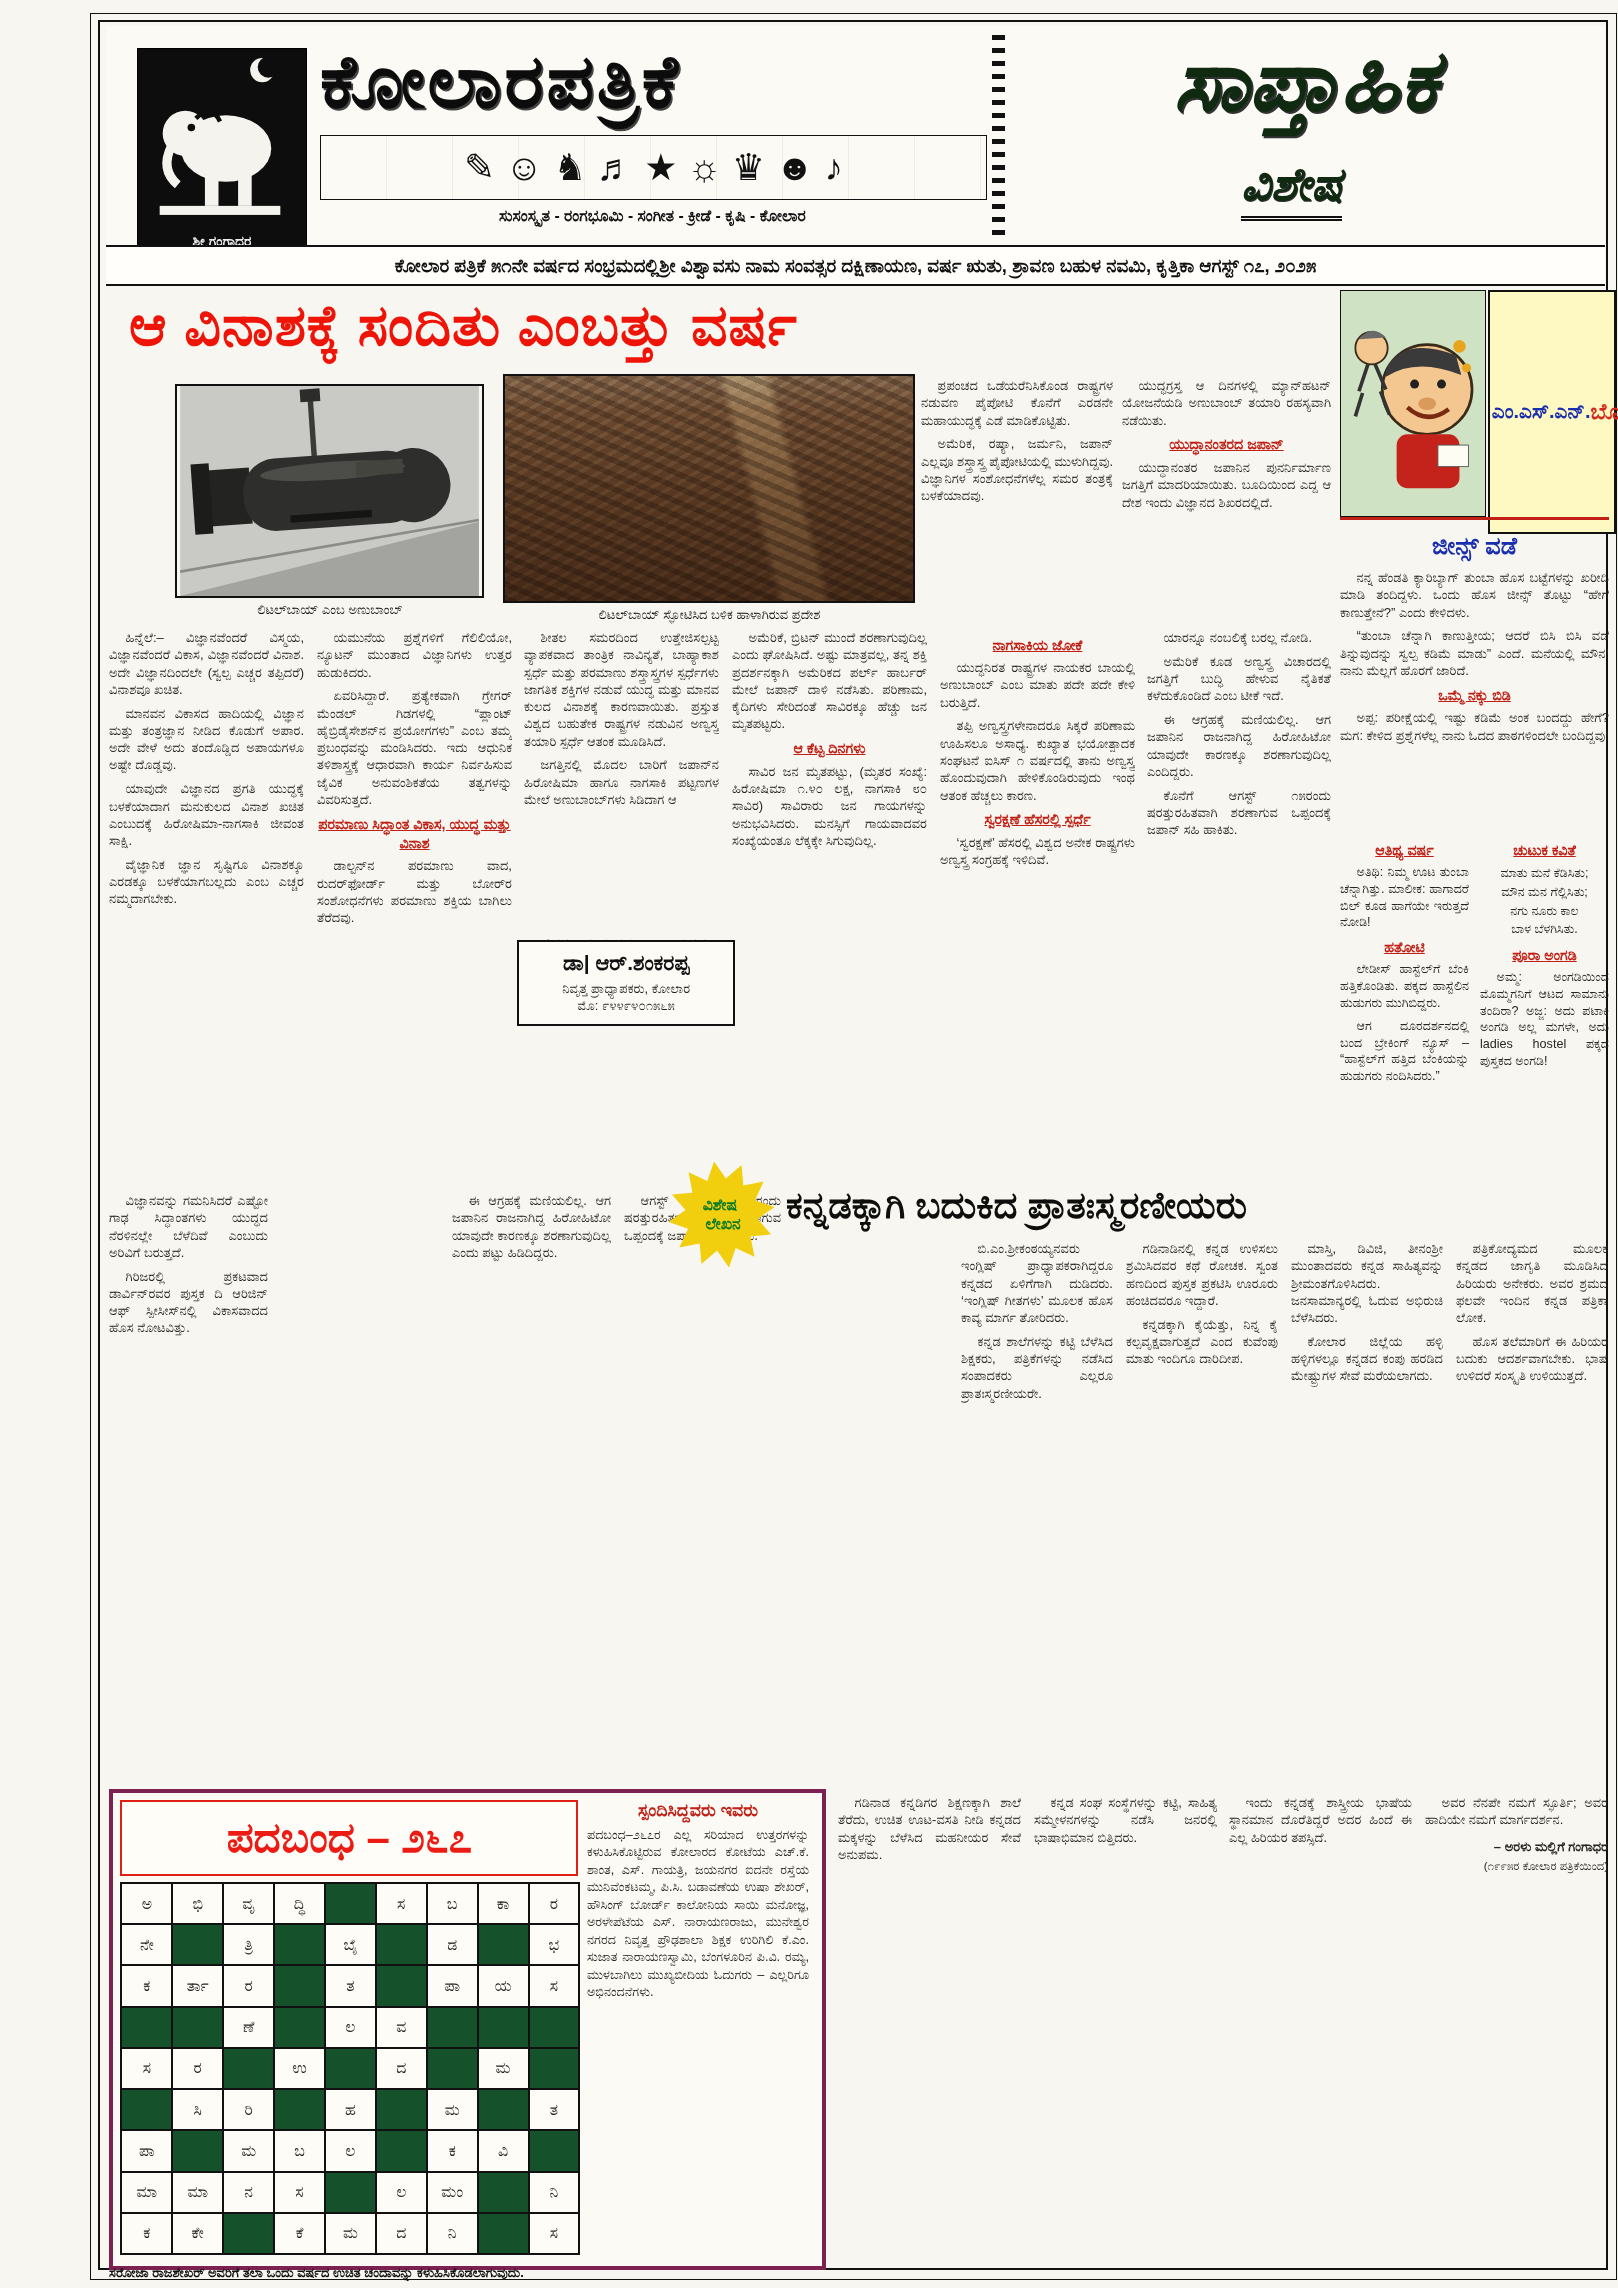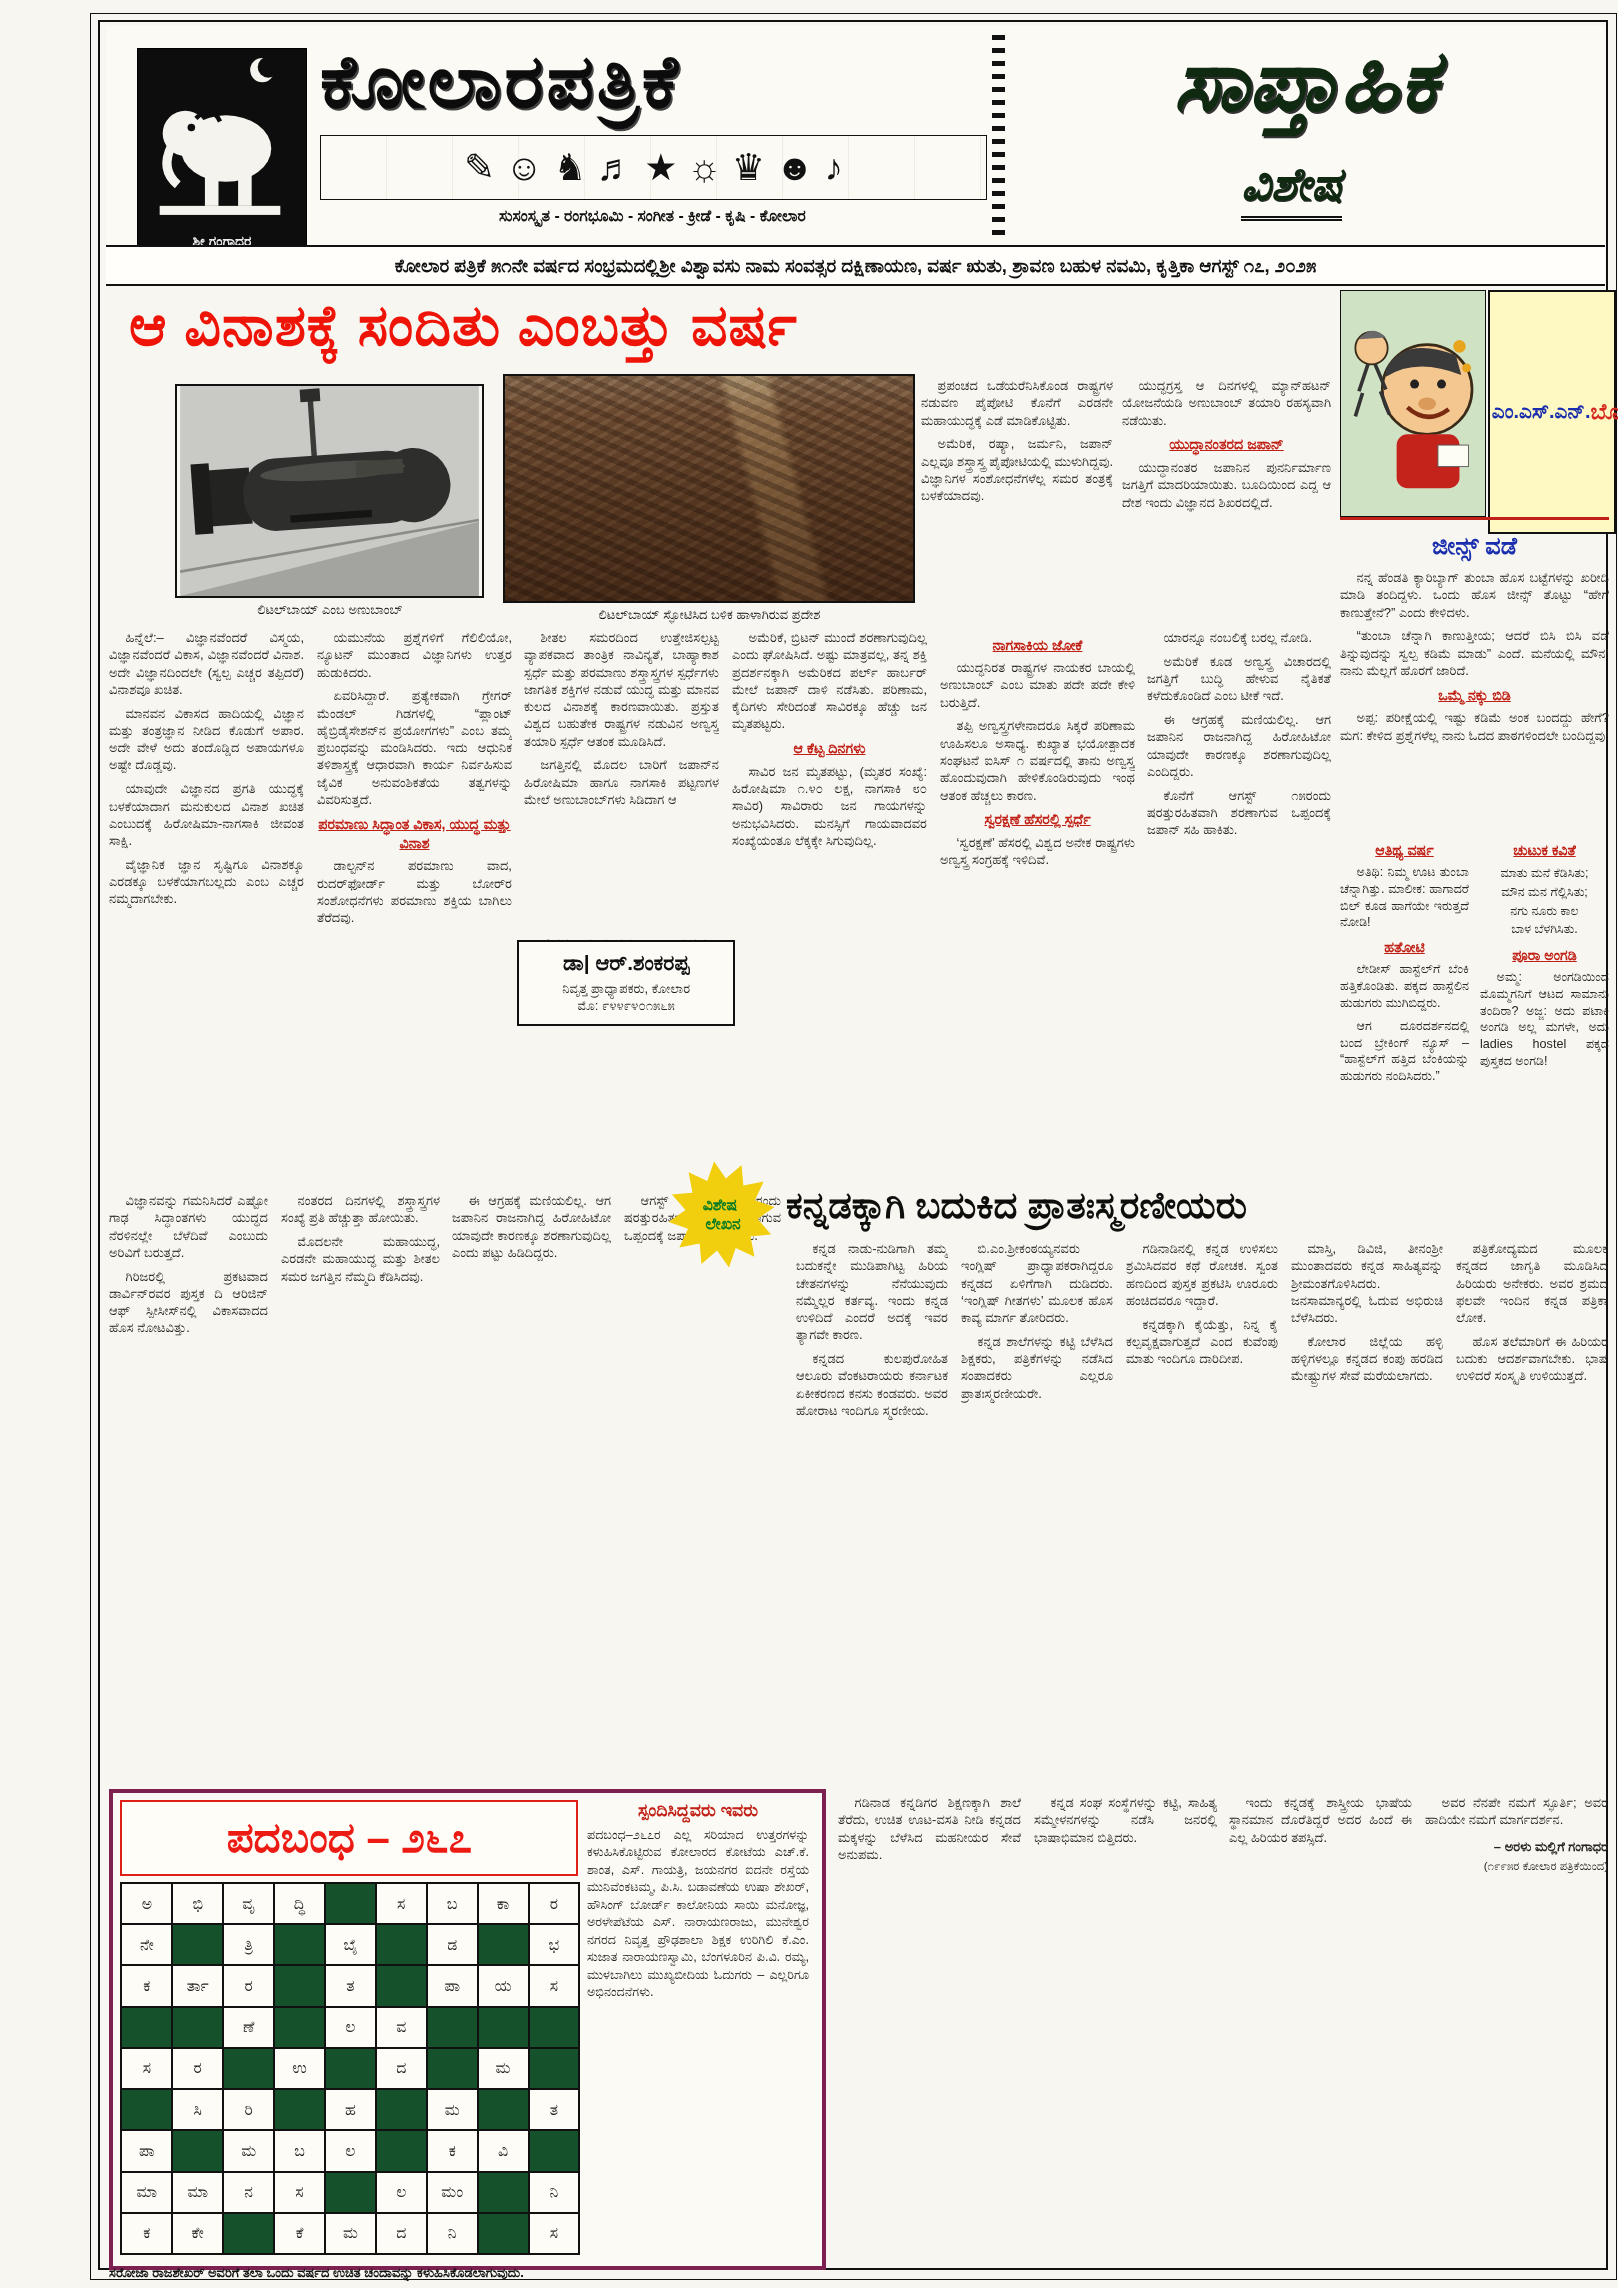--- a/index.html
+++ b/index.html
@@ -247,41 +247,33 @@
       <div class="verse">ನಗು ನೂರು ಕಾಲ</div>
       <div class="verse">ಬಾಳ ಬೆಳಗಿಸಿತು.</div>
       <div class="rh">ಪೂರಾ ಅಂಗಡಿ</div>
       <p>ಅಮ್ಮ: ಅಂಗಡಿಯಿಂದ ಮೊಮ್ಮಗನಿಗೆ ಆಟದ ಸಾಮಾನು ತಂದಿರಾ? ಅಜ್ಜ: ಅದು ಪಟಾಕಿ ಅಂಗಡಿ ಅಲ್ಲ ಮಗಳೇ, ಅದು ladies hostel ಪಕ್ಕದ ಪುಸ್ತಕದ ಅಂಗಡಿ!</p>
     </div>
 
   <div class="col" style="left:109px;top:1192px;width:159px;height:587px;">
       <p>ವಿಜ್ಞಾನವನ್ನು ಗಮನಿಸಿದರೆ ಎಷ್ಟೋ ಗಾಢ ಸಿದ್ಧಾಂತಗಳು ಯುದ್ಧದ ನೆರಳಿನಲ್ಲೇ ಬೆಳೆದಿವೆ ಎಂಬುದು ಅರಿವಿಗೆ ಬರುತ್ತದೆ.</p>
       <p>ಗಿರಿಜರಲ್ಲಿ ಪ್ರಕಟವಾದ ಡಾರ್ವಿನ್‌ರವರ ಪುಸ್ತಕ ದಿ ಆರಿಜಿನ್ ಆಫ್ ಸ್ಪೀಸೀಸ್‌ನಲ್ಲಿ ವಿಕಾಸವಾದದ ಹೊಸ ನೋಟವಿತ್ತು.</p>
     </div>
-  <div class="col" style="left:281px;top:1192px;width:159px;height:587px;">
-      <p>ನಂತರದ ದಿನಗಳಲ್ಲಿ ಶಸ್ತ್ರಾಸ್ತ್ರಗಳ ಸಂಖ್ಯೆ ಪ್ರತಿ ಹೆಚ್ಚುತ್ತಾ ಹೋಯಿತು.</p>
-      <p>ಮೊದಲನೇ ಮಹಾಯುದ್ಧ, ಎರಡನೇ ಮಹಾಯುದ್ಧ ಮತ್ತು ಶೀತಲ ಸಮರ ಜಗತ್ತಿನ ನೆಮ್ಮದಿ ಕೆಡಿಸಿದವು.</p>
-    </div>
   <div class="col" style="left:452px;top:1192px;width:159px;height:587px;">
       <p>ಈ ಆಗ್ರಹಕ್ಕೆ ಮಣಿಯಲಿಲ್ಲ. ಆಗ ಜಪಾನಿನ ರಾಜನಾಗಿದ್ದ ಹಿರೋಹಿಟೋ ಯಾವುದೇ ಕಾರಣಕ್ಕೂ ಶರಣಾಗುವುದಿಲ್ಲ ಎಂದು ಪಟ್ಟು ಹಿಡಿದಿದ್ದರು.</p>
     </div>
   <div class="col" style="left:624px;top:1192px;width:157px;height:587px;">
       <p>ಆಗಸ್ಟ್ ೧೫ರಂದು ಷರತ್ತುರಹಿತವಾಗಿ ಶರಣಾಗುವ ಒಪ್ಪಂದಕ್ಕೆ ಜಪಾನ್ ಸಹಿ ಹಾಕಿತು.</p>
     </div>
 
   <div class="star">
     <div>ವಿಶೇಷ</div>
     <div>ಲೇಖನ</div>
   </div>
   <h2 class="a2-title">ಕನ್ನಡಕ್ಕಾಗಿ ಬದುಕಿದ ಪ್ರಾತಃಸ್ಮರಣೀಯರು</h2>
 
-  <div class="col" style="left:796px;top:1240px;width:152px;height:543px;">
-      <p>ಕನ್ನಡ ನಾಡು-ನುಡಿಗಾಗಿ ತಮ್ಮ ಬದುಕನ್ನೇ ಮುಡಿಪಾಗಿಟ್ಟ ಹಿರಿಯ ಚೇತನಗಳನ್ನು ನೆನೆಯುವುದು ನಮ್ಮೆಲ್ಲರ ಕರ್ತವ್ಯ. ಇಂದು ಕನ್ನಡ ಉಳಿದಿದೆ ಎಂದರೆ ಅದಕ್ಕೆ ಇವರ ತ್ಯಾಗವೇ ಕಾರಣ.</p>
-      <p>ಕನ್ನಡದ ಕುಲಪುರೋಹಿತ ಆಲೂರು ವೆಂಕಟರಾಯರು ಕರ್ನಾಟಕ ಏಕೀಕರಣದ ಕನಸು ಕಂಡವರು. ಅವರ ಹೋರಾಟ ಇಂದಿಗೂ ಸ್ಮರಣೀಯ.</p>
-    </div>
   <div class="col" style="left:961px;top:1240px;width:152px;height:543px;">
       <p>ಬಿ.ಎಂ.ಶ್ರೀಕಂಠಯ್ಯನವರು ಇಂಗ್ಲಿಷ್ ಪ್ರಾಧ್ಯಾಪಕರಾಗಿದ್ದರೂ ಕನ್ನಡದ ಏಳಿಗೆಗಾಗಿ ದುಡಿದರು. ‘ಇಂಗ್ಲಿಷ್ ಗೀತಗಳು’ ಮೂಲಕ ಹೊಸ ಕಾವ್ಯ ಮಾರ್ಗ ತೋರಿದರು.</p>
       <p>ಕನ್ನಡ ಶಾಲೆಗಳನ್ನು ಕಟ್ಟಿ ಬೆಳೆಸಿದ ಶಿಕ್ಷಕರು, ಪತ್ರಿಕೆಗಳನ್ನು ನಡೆಸಿದ ಸಂಪಾದಕರು ಎಲ್ಲರೂ ಪ್ರಾತಃಸ್ಮರಣೀಯರೇ.</p>
     </div>
   <div class="col" style="left:1126px;top:1240px;width:152px;height:543px;">
       <p>ಗಡಿನಾಡಿನಲ್ಲಿ ಕನ್ನಡ ಉಳಿಸಲು ಶ್ರಮಿಸಿದವರ ಕಥೆ ರೋಚಕ. ಸ್ವಂತ ಹಣದಿಂದ ಪುಸ್ತಕ ಪ್ರಕಟಿಸಿ ಊರೂರು ಹಂಚಿದವರೂ ಇದ್ದಾರೆ.</p>
       <p>ಕನ್ನಡಕ್ಕಾಗಿ ಕೈಯೆತ್ತು, ನಿನ್ನ ಕೈ ಕಲ್ಪವೃಕ್ಷವಾಗುತ್ತದೆ ಎಂದ ಕುವೆಂಪು ಮಾತು ಇಂದಿಗೂ ದಾರಿದೀಪ.</p>
     </div>
   <div class="col" style="left:1291px;top:1240px;width:152px;height:543px;">
       <p>ಮಾಸ್ತಿ, ಡಿವಿಜಿ, ತೀನಂಶ್ರೀ ಮುಂತಾದವರು ಕನ್ನಡ ಸಾಹಿತ್ಯವನ್ನು ಶ್ರೀಮಂತಗೊಳಿಸಿದರು. ಜನಸಾಮಾನ್ಯರಲ್ಲಿ ಓದುವ ಅಭಿರುಚಿ ಬೆಳೆಸಿದರು.</p>

